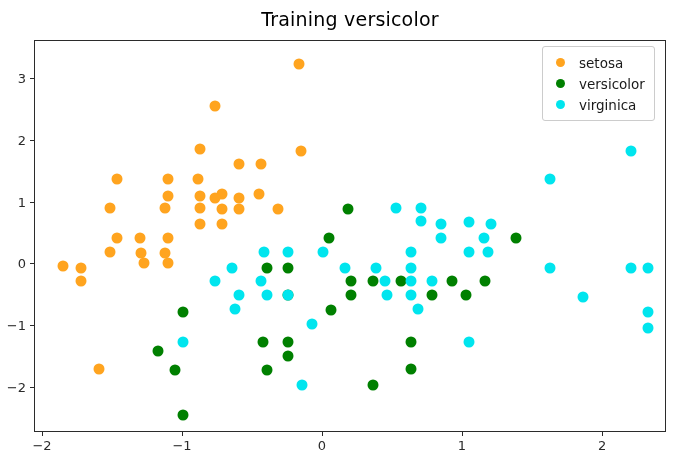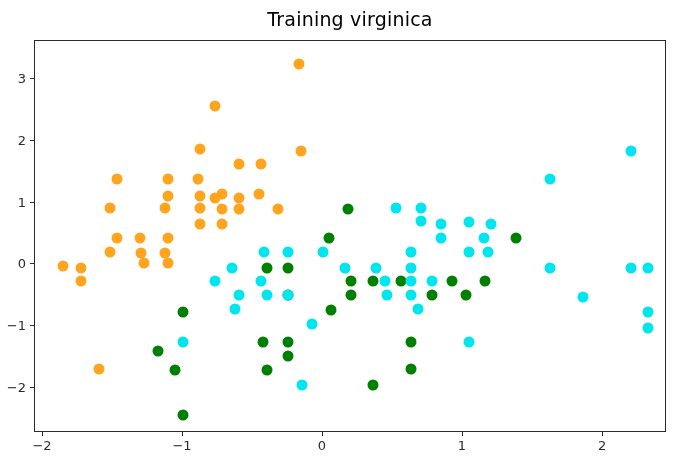--- a/index.html
+++ b/index.html
@@ -111,21 +111,21 @@
     font-size: 13.5px;
     color: #1a1a1a;
     white-space: nowrap;
   }
 </style>
 </head>
 <body>
 
 <div id="figure">
 
-  <div id="chart-title">Training virginica</div>
+  <div id="chart-title">Training versicolor</div>
 
   <div id="plot-area">
     <div id="points-layer">
         <div class="pt" style="left: 264.197px; top: 23.4583px; width: 11px; height: 11px; background: rgb(255, 164, 31);"></div>
         <div class="pt" style="left: 180.191px; top: 64.8189px; width: 11px; height: 11px; background: rgb(255, 164, 31);"></div>
         <div class="pt" style="left: 164.79px; top: 108.031px; width: 11px; height: 11px; background: rgb(255, 164, 31);"></div>
         <div class="pt" style="left: 265.597px; top: 109.883px; width: 11px; height: 11px; background: rgb(255, 164, 31);"></div>
         <div class="pt" style="left: 203.993px; top: 123.465px; width: 11px; height: 11px; background: rgb(255, 164, 31);"></div>
         <div class="pt" style="left: 226.394px; top: 123.465px; width: 11px; height: 11px; background: rgb(255, 164, 31);"></div>
         <div class="pt" style="left: 82.1852px; top: 138.28px; width: 11px; height: 11px; background: rgb(255, 164, 31);"></div>
@@ -248,14 +248,28 @@
       <div class="ytick-mark" style="top: 263.471px;"></div>
       <div class="ytick-label" style="top: 263.471px;">0</div>
       <div class="ytick-mark" style="top: 201.739px;"></div>
       <div class="ytick-label" style="top: 201.739px;">1</div>
       <div class="ytick-mark" style="top: 140.006px;"></div>
       <div class="ytick-label" style="top: 140.006px;">2</div>
       <div class="ytick-mark" style="top: 78.274px;"></div>
       <div class="ytick-label" style="top: 78.274px;">3</div>
     </div>
 
+  <div id="legend">
+      <div class="legend-row">
+        <span class="legend-swatch" style="background: rgb(255, 164, 31);"></span>
+        <span class="legend-label">setosa</span>
+      </div>
+      <div class="legend-row">
+        <span class="legend-swatch" style="background: rgb(0, 128, 0);"></span>
+        <span class="legend-label">versicolor</span>
+      </div>
+      <div class="legend-row">
+        <span class="legend-swatch" style="background: rgb(0, 229, 238);"></span>
+        <span class="legend-label">virginica</span>
+      </div>
+    </div>
 
 </div>
 
 </body></html>

